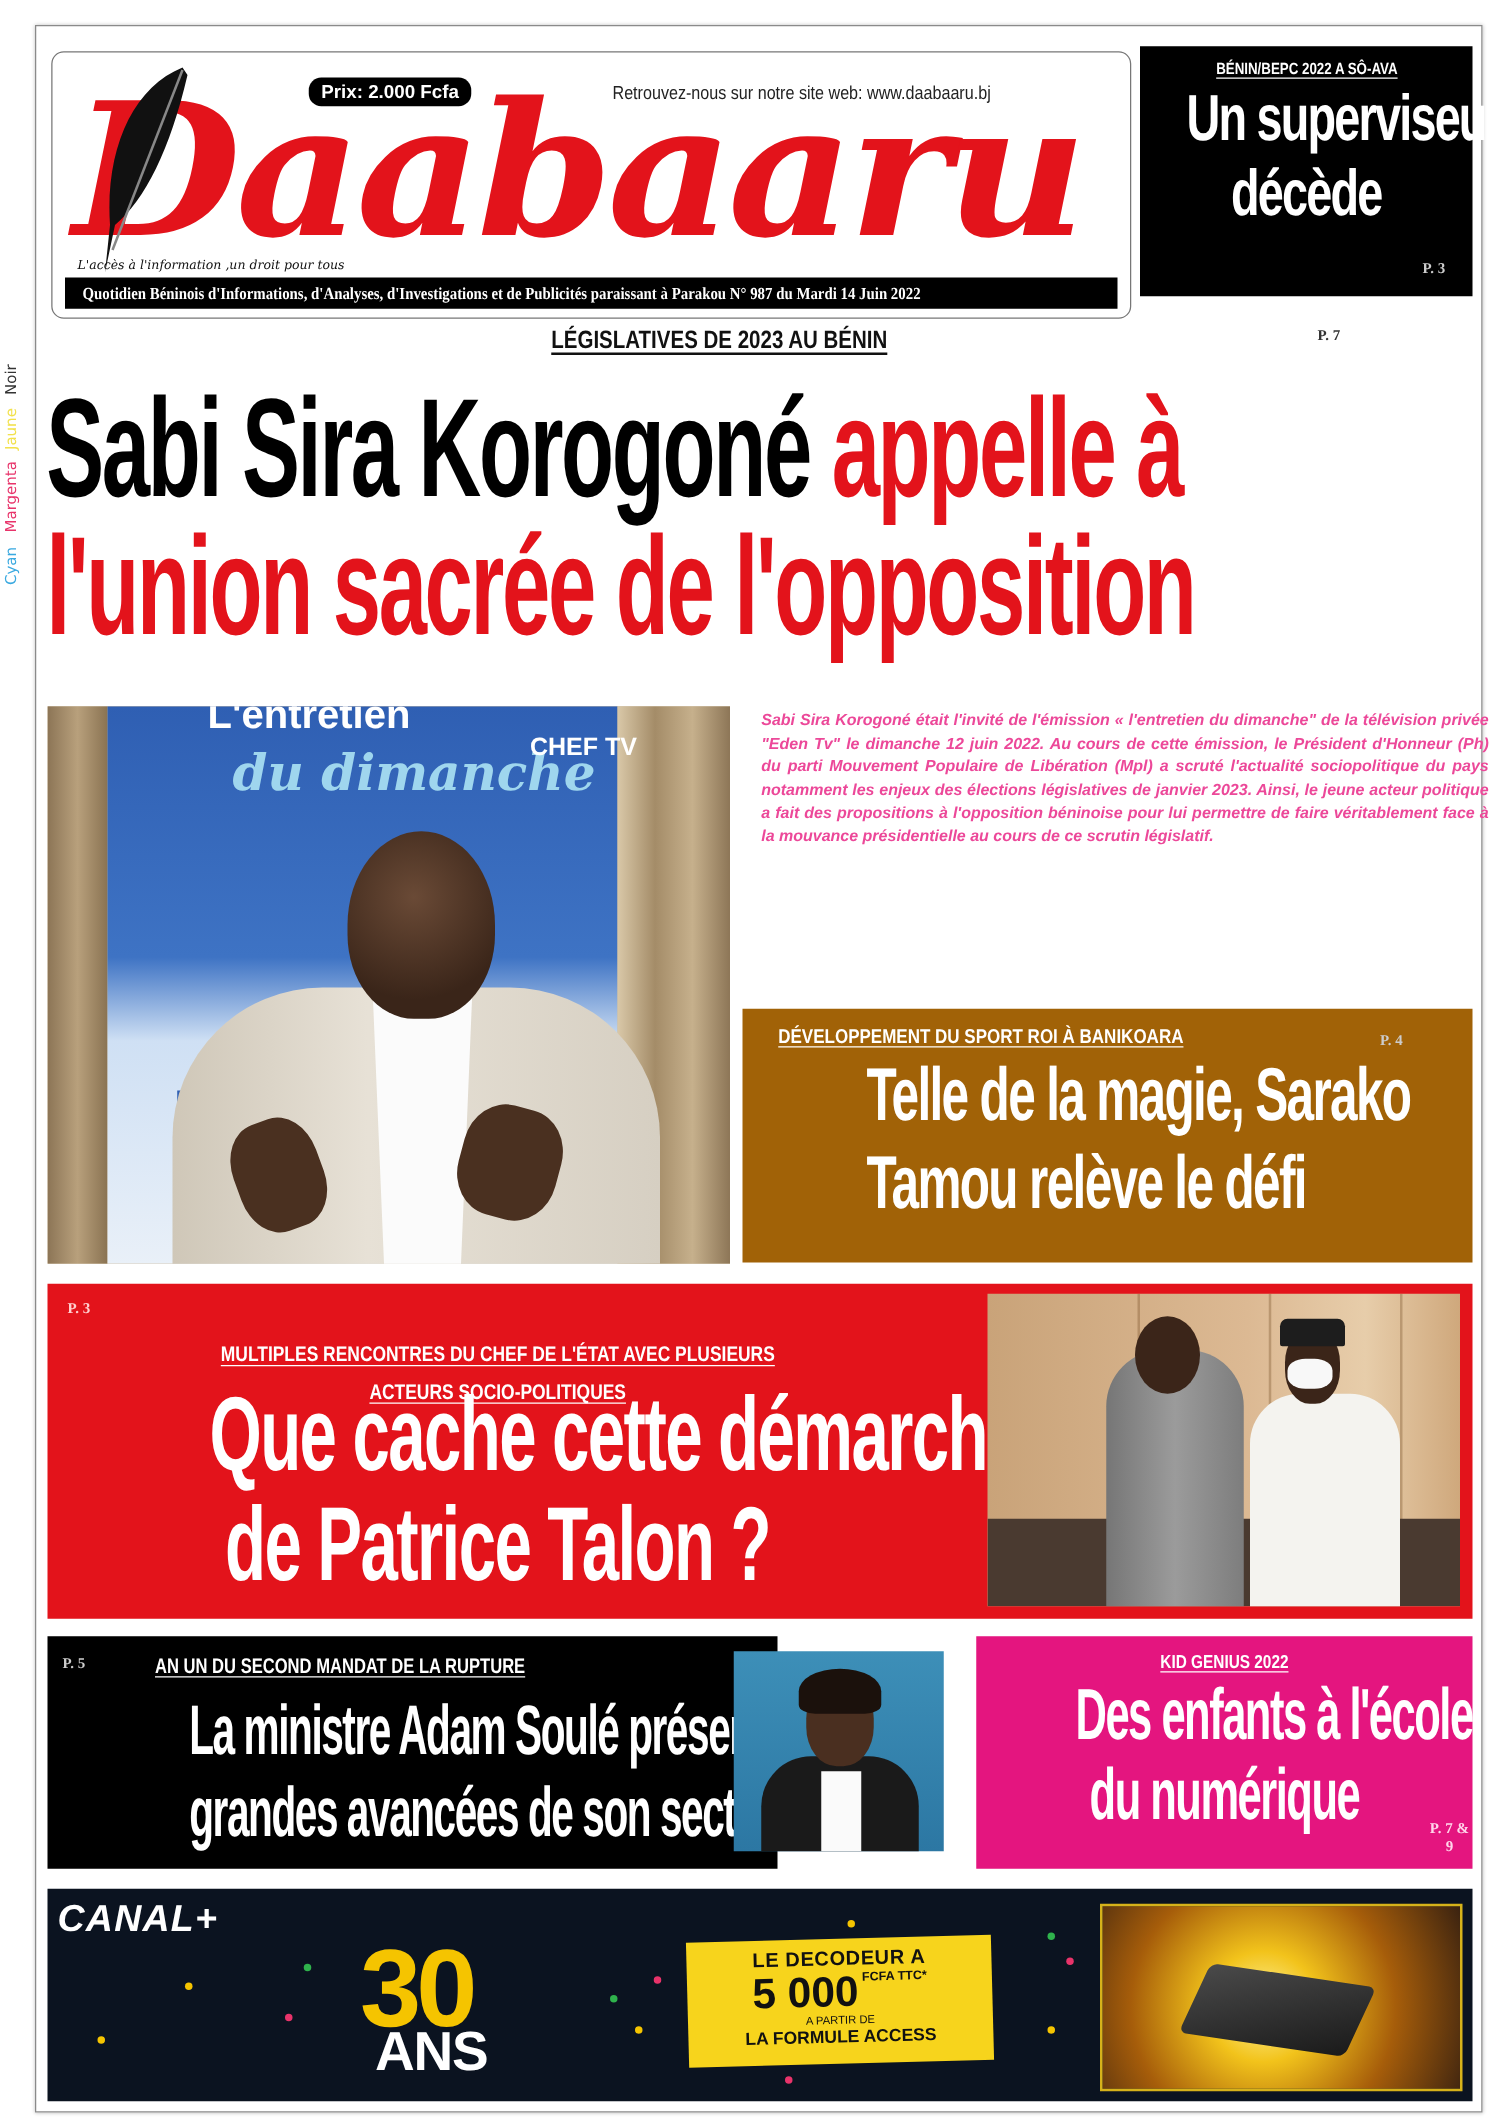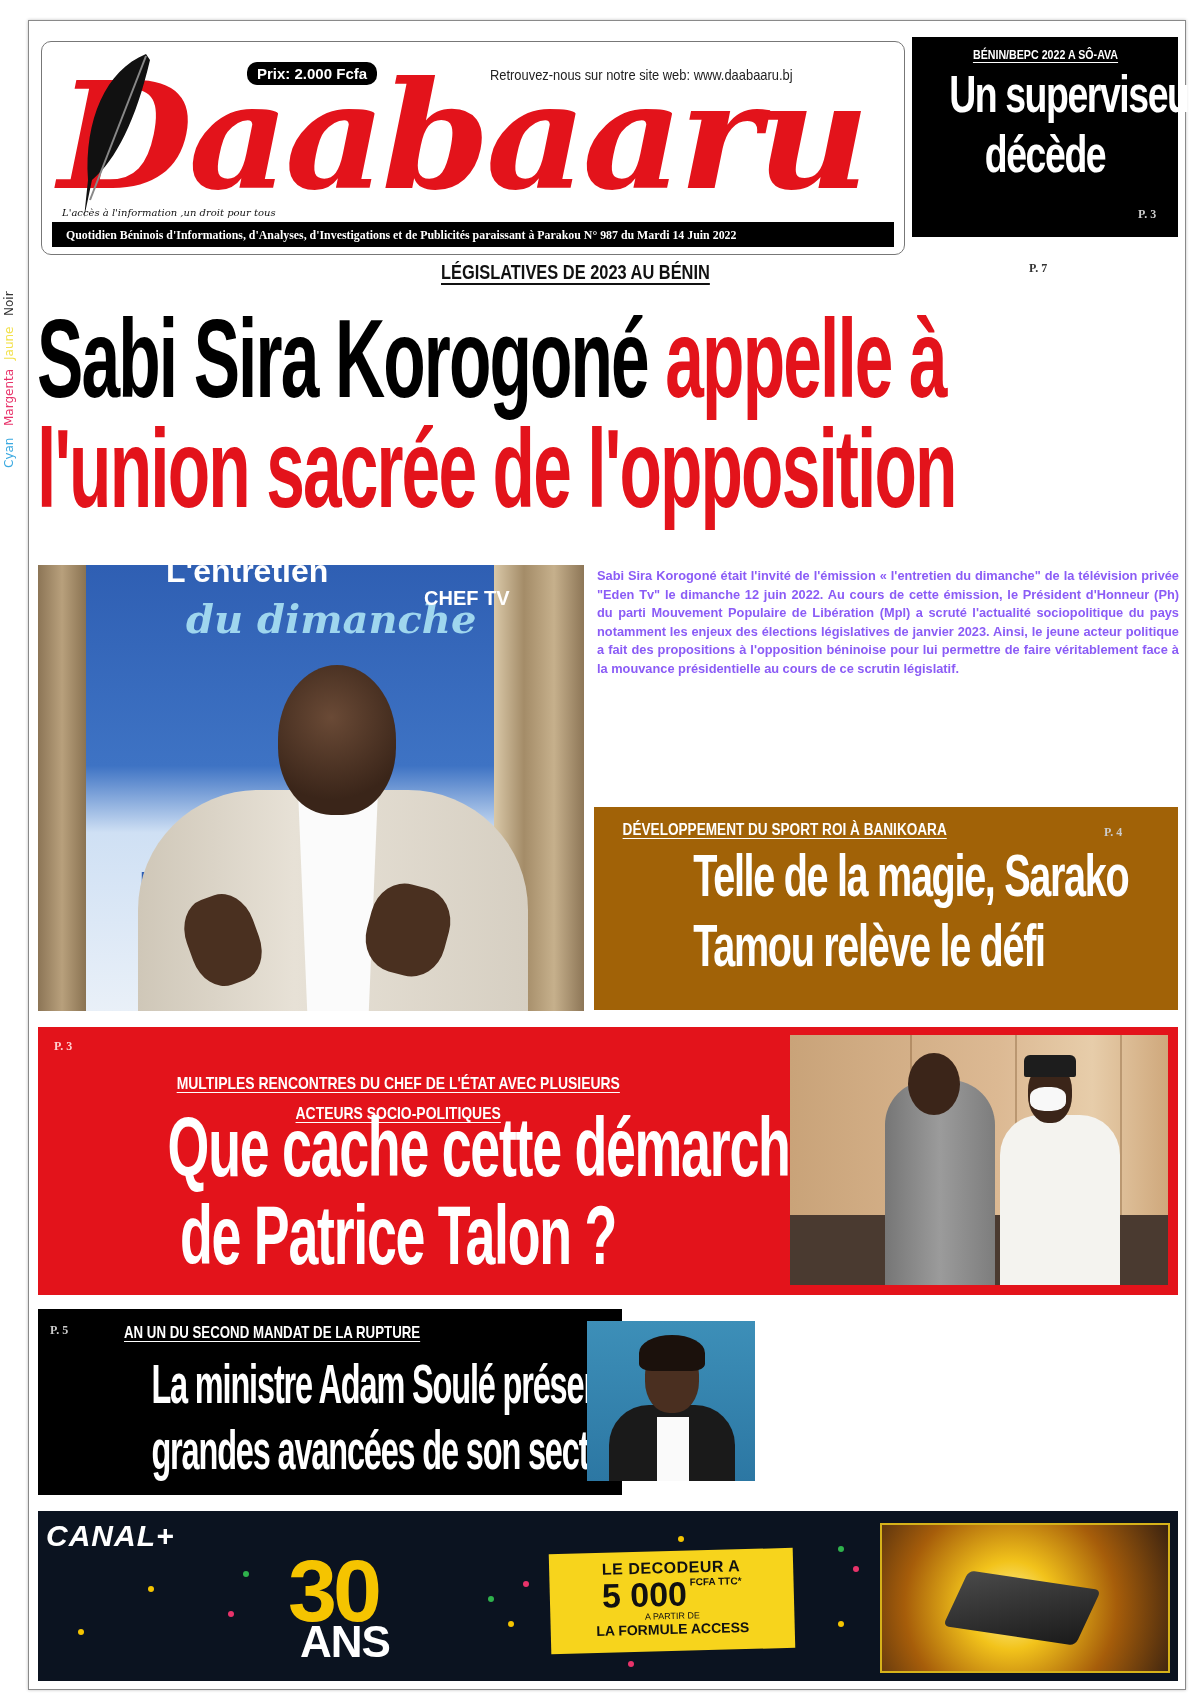--- a/index.html
+++ b/index.html
@@ -23,21 +23,21 @@
 
   
   .box-supervisor { position: absolute; left: 883px; top: 16px; width: 266px; height: 200px; background: #000; color: #fff; text-align: center; }
   .kicker { font-weight: 700; text-decoration: underline; text-underline-offset: 3px; white-space: nowrap; display: inline-block; }
   .box-supervisor .kicker { margin-top: 10px; font-size: 13px; transform: scaleX(0.82); }
   .box-supervisor .hl { font-size: 52px; line-height: 58px; font-weight: 700; letter-spacing: -2px; transform: scaleX(0.72); transform-origin: center top; white-space: nowrap; margin-top: 2px; }
   .pg { font-family: "Liberation Serif", serif; font-size: 12px; font-weight: 700; position: absolute; }
 
   
   .main-kicker { position: absolute; left: 412px; top: 240px; font-size: 20px; color: #111; font-weight: 700; text-decoration: underline; text-underline-offset: 4px; transform: scaleX(0.82); transform-origin: left top; white-space: nowrap; }
-  .p7 { left: 1000px; top: 240px; color: #333; }
+  .p7 { left: 1025px; top: 240px; color: #333; }
   .headline { position: absolute; left: 8px; width: 1140px; white-space: nowrap; font-weight: 700; font-size: 112px; line-height: 1; letter-spacing: -3px; transform: scaleX(0.62); transform-origin: left top; }
   .hl1 { top: 282px; }
   .hl2 { top: 392px; color: #e3131b; }
   .black { color: #000; }
   .red { color: #e3131b; }
 
   
   .photo1 { position: absolute; left: 9px; top: 544px; width: 546px; height: 446px; overflow: hidden; background: #c9b89a; }
   .p1-curtain-l { position: absolute; left: 0; top: 0; width: 48px; height: 100%; background: linear-gradient(90deg, #8c7556, #b8a07c, #8a7352); }
   .p1-curtain-r { position: absolute; right: 0; top: 0; width: 90px; height: 100%; background: linear-gradient(90deg, #d9c8a8, #a48c68, #c6b08c, #8d7657); }
@@ -46,21 +46,21 @@
   .p1-banner-sub { position: absolute; left: 100px; top: 30px; color: #9fd6ee; font-family: "DejaVu Serif", serif; font-style: italic; font-weight: 700; font-size: 40px; white-space: nowrap; }
   .p1-eden { position: absolute; left: 386px; top: 22px; color: #fff; font-weight: 700; font-size: 20px; }
   .p1-po { position: absolute; left: 52px; top: 300px; color: #2f5fb3; font-size: 46px; line-height: 46px; font-weight: 400; }
   .p1-head { position: absolute; left: 240px; top: 100px; width: 118px; height: 150px; border-radius: 50% 50% 45% 45%; background: radial-gradient(circle at 45% 35%, #6a4a36, #3a2519 70%); }
   .p1-jacket { position: absolute; left: 100px; top: 225px; width: 390px; height: 240px; border-radius: 120px 120px 0 0; background: linear-gradient(90deg, #cfc7b8, #e7e1d6 40%, #d6cfc2); }
   .p1-shirt { position: absolute; left: 250px; top: 225px; width: 100px; height: 240px; background: #fbfbfb; clip-path: polygon(10% 0, 90% 0, 80% 100%, 20% 100%); }
   .p1-hand-l { position: absolute; left: 150px; top: 330px; width: 70px; height: 90px; border-radius: 40%; background: #4a3020; transform: rotate(-20deg); }
   .p1-hand-r { position: absolute; left: 330px; top: 320px; width: 80px; height: 90px; border-radius: 40%; background: #4a3020; transform: rotate(15deg); }
 
   
-  .intro { position: absolute; left: 568px; top: 546px; width: 582px; font-size: 12.8px; line-height: 18.6px; font-weight: 700; color: #8b5cf6; text-align: justify; }
+  .intro { position: absolute; left: 580px; top: 546px; width: 582px; font-size: 12.8px; line-height: 18.6px; font-style: italic; font-weight: 700; color: #ec4899; text-align: justify; }
 
   
   .box-sport { position: absolute; left: 565px; top: 786px; width: 584px; height: 203px; background: #a16207; color: #fff; }
   .box-sport .kicker { margin-top: 14px; font-size: 16px; transform: scaleX(0.85); }
   .box-sport .hl { font-size: 60px; line-height: 66px; font-weight: 700; letter-spacing: -2px; white-space: nowrap; transform: scaleX(0.66); transform-origin: center top; margin-top: 4px; }
   .p4 { left: 510px; top: 18px; color: #ccc; }
 
   
   .box-talon { position: absolute; left: 9px; top: 1006px; width: 1140px; height: 268px; background: #e3131b; }
   .box-talon .kicker-wrap { position: absolute; left: 40px; top: 10px; width: 640px; text-align: center; color: #ffffff; font-size: 17px; line-height: 30px; margin-top: 32px; }
@@ -205,20 +205,26 @@
       <div>grandes avancées de son secteur</div>
     </div>
     <div class="photo3">
       <div class="p3-body"></div>
       <div class="p3-blouse"></div>
       <div class="p3-head"></div>
       <div class="p3-hair"></div>
     </div>
   </div>
 
+  <div class="box-kids">
+    <div class="kicker">KID GENIUS 2022</div>
+    <div class="hl">Des enfants à l'école</div>
+    <div class="hl">du numérique</div>
+    <div class="pg p79">P. 7 &amp; 9</div>
+  </div>
 
   <div class="ad">
     <div class="ad-brand">CANAL+</div>
     <div class="ad-30">30</div>
     <div class="ad-ans">ANS</div>
     <div class="ad-promo">
       <div class="l1">LE DECODEUR A</div>
       <div class="l2"><span>5 000</span><small>FCFA TTC*</small></div>
       <div class="l3">A PARTIR DE</div>
       <div class="l4">LA FORMULE ACCESS</div>

